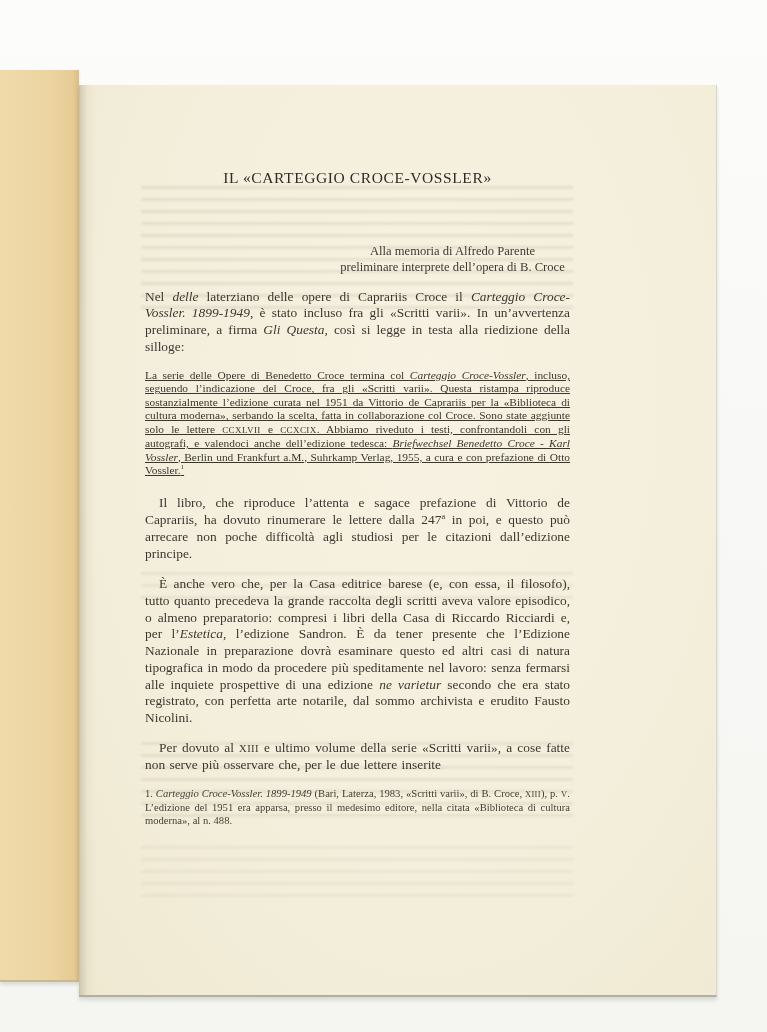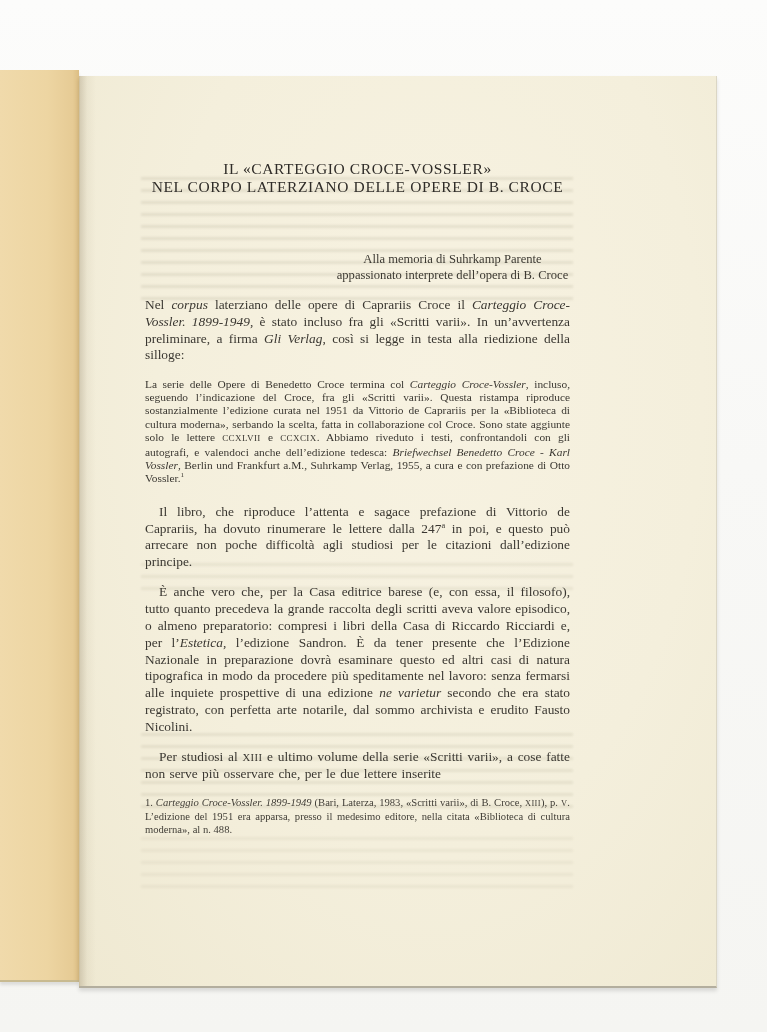--- a/index.html
+++ b/index.html
@@ -8,41 +8,41 @@
     background:linear-gradient(180deg,#fcfcfb 0%,#f8f8f6 45%,#f5f5f2 100%);
     font-family:"Liberation Serif","DejaVu Serif",serif;
   }
   .cover-strip{
     position:absolute;left:0;top:70px;width:79px;height:910px;
     background:linear-gradient(90deg,#f0daab 0%,#edd5a2 60%,#e6cb95 92%,#dcbe84 100%);
     border-bottom:2px solid #c8ba90;
     box-shadow:0 3px 3px rgba(0,0,0,0.10);
   }
   .book-page{
-    position:absolute;left:79px;top:76px;width:637px;height:910px;
+    position:absolute;left:79px;top:85px;width:637px;height:910px;
     background:radial-gradient(ellipse at 55% 35%,#f7f2e1 0%,#f4efdc 55%,#efe9d2 100%);
     border-right:1px solid #dbd6c4;
     border-bottom:2px solid #b3ae9e;
     box-shadow:0 3px 4px rgba(0,0,0,0.12);
   }
   .crease{
     position:absolute;left:0;top:0;width:16px;height:100%;
     background:linear-gradient(90deg,rgba(96,76,42,0.20) 0%,rgba(96,76,42,0.05) 45%,rgba(96,76,42,0) 100%);
     border-left:1px solid #cfc2a2;
   }
   .content{
     position:absolute;left:66px;top:84px;width:425px;z-index:2;
     color:#3a3731;
   }
   .title-block{text-align:center;font-size:15.5px;line-height:17.5px;letter-spacing:0.6px;color:#2f2c28;}
   .dedication{margin:56px 0 0 190px;width:235px;text-align:center;font-size:12.6px;line-height:16px;color:#3c3932;}
   .para{font-size:13.4px;line-height:16.8px;text-align:justify;word-spacing:1px;}
   .indent{text-indent:14px;}
   .m-intro{margin-top:14px;}
-  .quote{margin-top:11px;font-size:11.4px;line-height:13.4px;text-align:justify;word-spacing:0.5px;}
+  .quote{margin-top:11px;font-size:11.4px;line-height:13.4px;text-align:justify;word-spacing:0.5px;text-decoration:underline;}
   .m-p2{margin-top:18px;}
   .m-p3{margin-top:4px;}
   .m-p4{margin-top:6px;}
   .footnote{margin-top:8px;font-size:10.6px;line-height:13px;text-align:justify;color:#403d36;}
   .it{font-style:italic;}
   .sc{font-size:0.8em;letter-spacing:0.35px;}
   .sup{font-size:0.62em;vertical-align:super;line-height:0;}
   
   .bleed{
     position:absolute;left:62px;width:432px;z-index:1;pointer-events:none;
@@ -66,34 +66,33 @@
 
   <div class="bleed bleed-top"></div>
   <div class="bleed bleed-mid"></div>
   <div class="bleed bleed-low"></div>
   <div class="bleed bleed-foot"></div>
 
   <div class="content">
 
     <div class="title-block">
       <div>IL «CARTEGGIO CROCE-VOSSLER»</div>
-      <div>NEL CORPO LATERZIANO DELLE OPERE DI B. CROCE</div>
     </div>
 
     <div class="dedication">
-      <div>Alla memoria di Suhrkamp Parente</div>
-      <div>appassionato interprete dell’opera di B. Croce</div>
+      <div>Alla memoria di Alfredo Parente</div>
+      <div>preliminare interprete dell’opera di B. Croce</div>
     </div>
 
-    <p class="para m-intro"><span>Nel </span><span class="it">corpus</span><span> laterziano delle opere di Caprariis Croce il </span><span class="it">Carteggio Croce-Vossler. 1899-1949</span><span>, è stato incluso fra gli «Scritti varii». In un’avvertenza preliminare, a firma </span><span class="it">Gli Verlag</span><span>, così si legge in testa alla riedizione della silloge:</span></p>
+    <p class="para m-intro"><span>Nel </span><span class="it">delle</span><span> laterziano delle opere di Caprariis Croce il </span><span class="it">Carteggio Croce-Vossler. 1899-1949</span><span>, è stato incluso fra gli «Scritti varii». In un’avvertenza preliminare, a firma </span><span class="it">Gli Questa</span><span>, così si legge in testa alla riedizione della silloge:</span></p>
 
     <p class="quote"><span>La serie delle Opere di Benedetto Croce termina col </span><span class="it">Carteggio Croce-Vossler</span><span>, incluso, seguendo l’indicazione del Croce, fra gli «Scritti varii». Questa ristampa riproduce sostanzialmente l’edizione curata nel 1951 da Vittorio de Caprariis per la «Biblioteca di cultura moderna», serbando la scelta, fatta in collaborazione col Croce. Sono state aggiunte solo le lettere </span><span class="sc">CCXLVII</span><span> e </span><span class="sc">CCXCIX</span><span>. Abbiamo riveduto i testi, confrontandoli con gli autografi, e valendoci anche dell’edizione tedesca: </span><span class="it">Briefwechsel Benedetto Croce - Karl Vossler</span><span>, Berlin und Frankfurt a.M., Suhrkamp Verlag, 1955, a cura e con prefazione di Otto Vossler.</span><span class="sup">1</span></p>
 
     <p class="para indent m-p2"><span>Il libro, che riproduce l’attenta e sagace prefazione di Vittorio de Caprariis, ha dovuto rinumerare le lettere dalla 247</span><span class="sup">a</span><span> in poi, e questo può arrecare non poche difficoltà agli studiosi per le citazioni dall’edizione principe.</span></p>
 
     <p class="para indent m-p3"><span>È anche vero che, per la Casa editrice barese (e, con essa, il filosofo), tutto quanto precedeva la grande raccolta degli scritti aveva valore episodico, o almeno preparatorio: compresi i libri della Casa di Riccardo Ricciardi e, per l’</span><span class="it">Estetica</span><span>, l’edizione Sandron. È da tener presente che l’Edizione Nazionale in preparazione dovrà esaminare questo ed altri casi di natura tipografica in modo da procedere più speditamente nel lavoro: senza fermarsi alle inquiete prospettive di una edizione </span><span class="it">ne varietur</span><span> secondo che era stato registrato, con perfetta arte notarile, dal sommo archivista e erudito Fausto Nicolini.</span></p>
 
-    <p class="para indent m-p4"><span>Per studiosi al </span><span class="sc">XIII</span><span> e ultimo volume della serie «Scritti varii», a cose fatte non serve più osservare che, per le due lettere inserite</span></p>
+    <p class="para indent m-p4"><span>Per dovuto al </span><span class="sc">XIII</span><span> e ultimo volume della serie «Scritti varii», a cose fatte non serve più osservare che, per le due lettere inserite</span></p>
 
     <p class="footnote"><span>1. </span><span class="it">Carteggio Croce-Vossler. 1899-1949</span><span> (Bari, Laterza, 1983, «Scritti varii», di B. Croce, </span><span class="sc">XIII</span><span>), p. </span><span class="sc">V</span><span>. L’edizione del 1951 era apparsa, presso il medesimo editore, nella citata «Biblioteca di cultura moderna», al n. 488.</span></p>
 
   </div>
 </div>
 
 </body></html>

